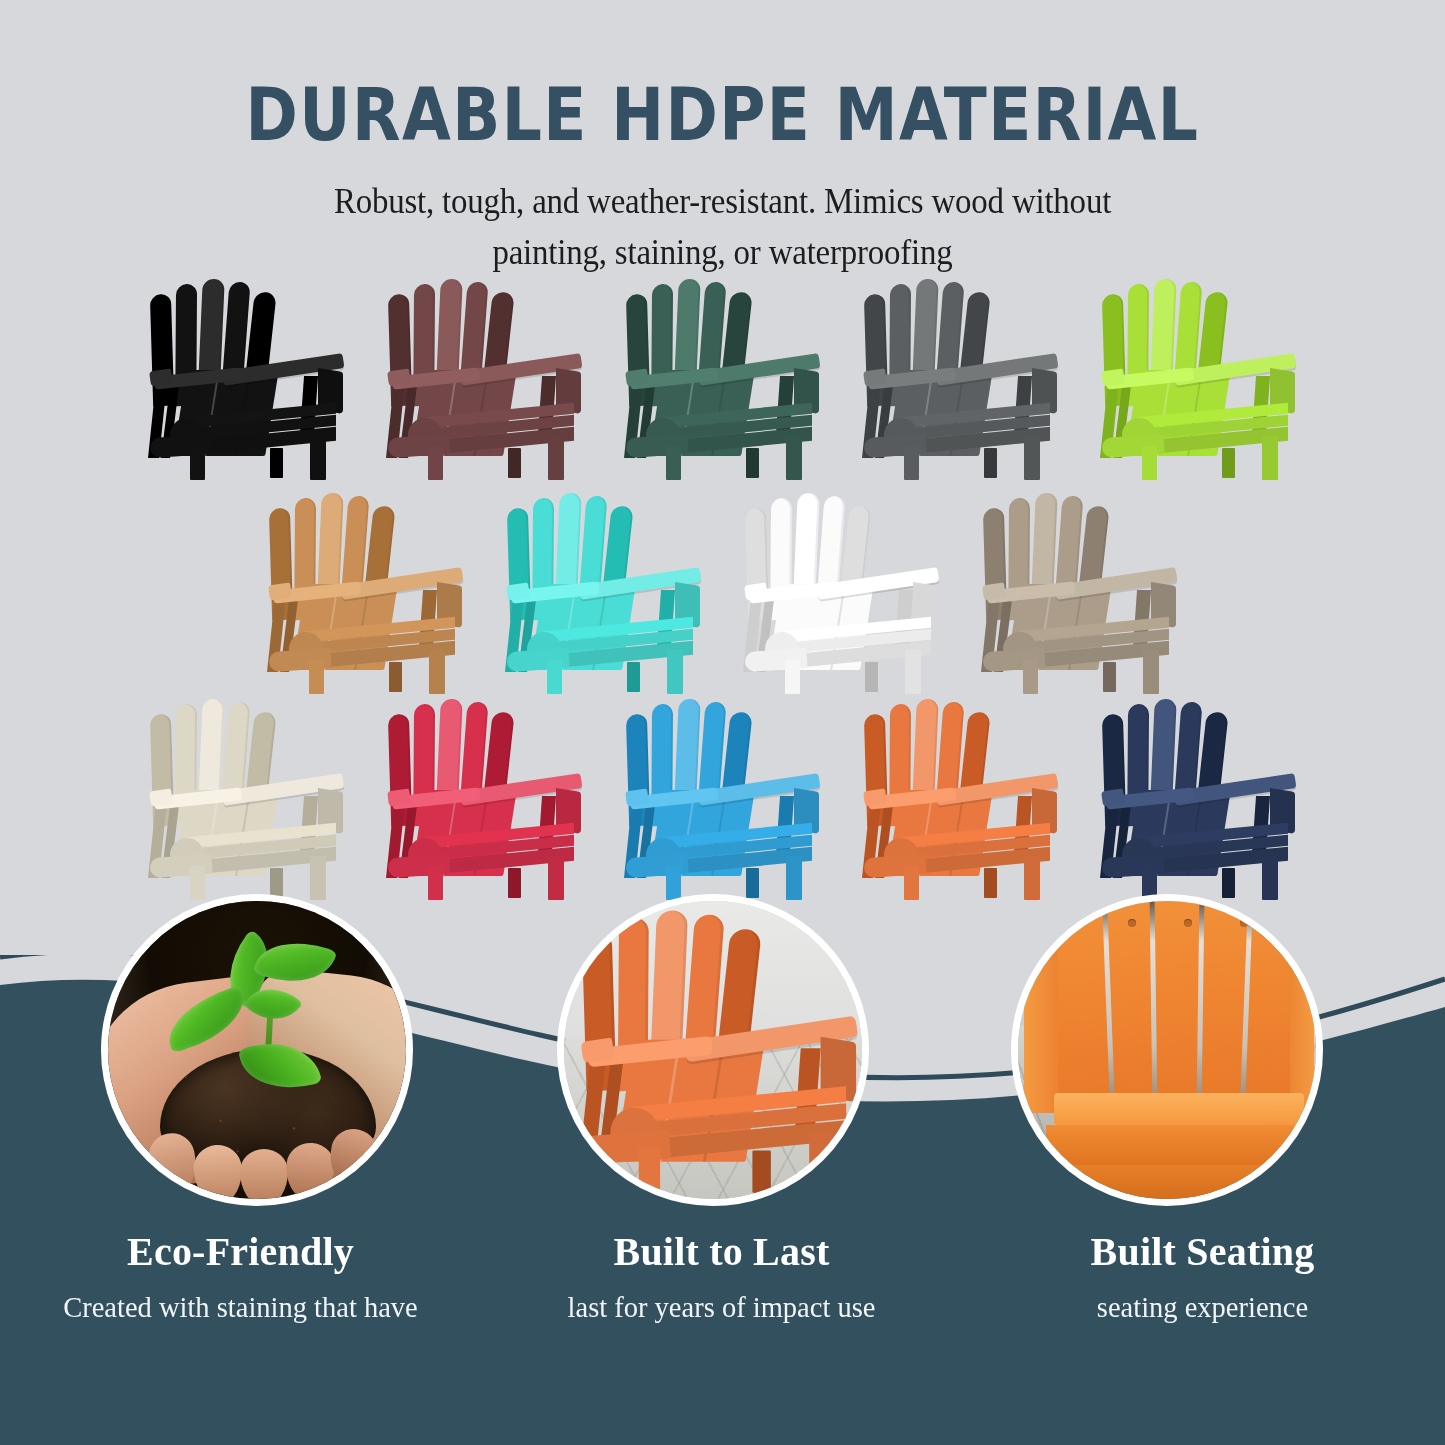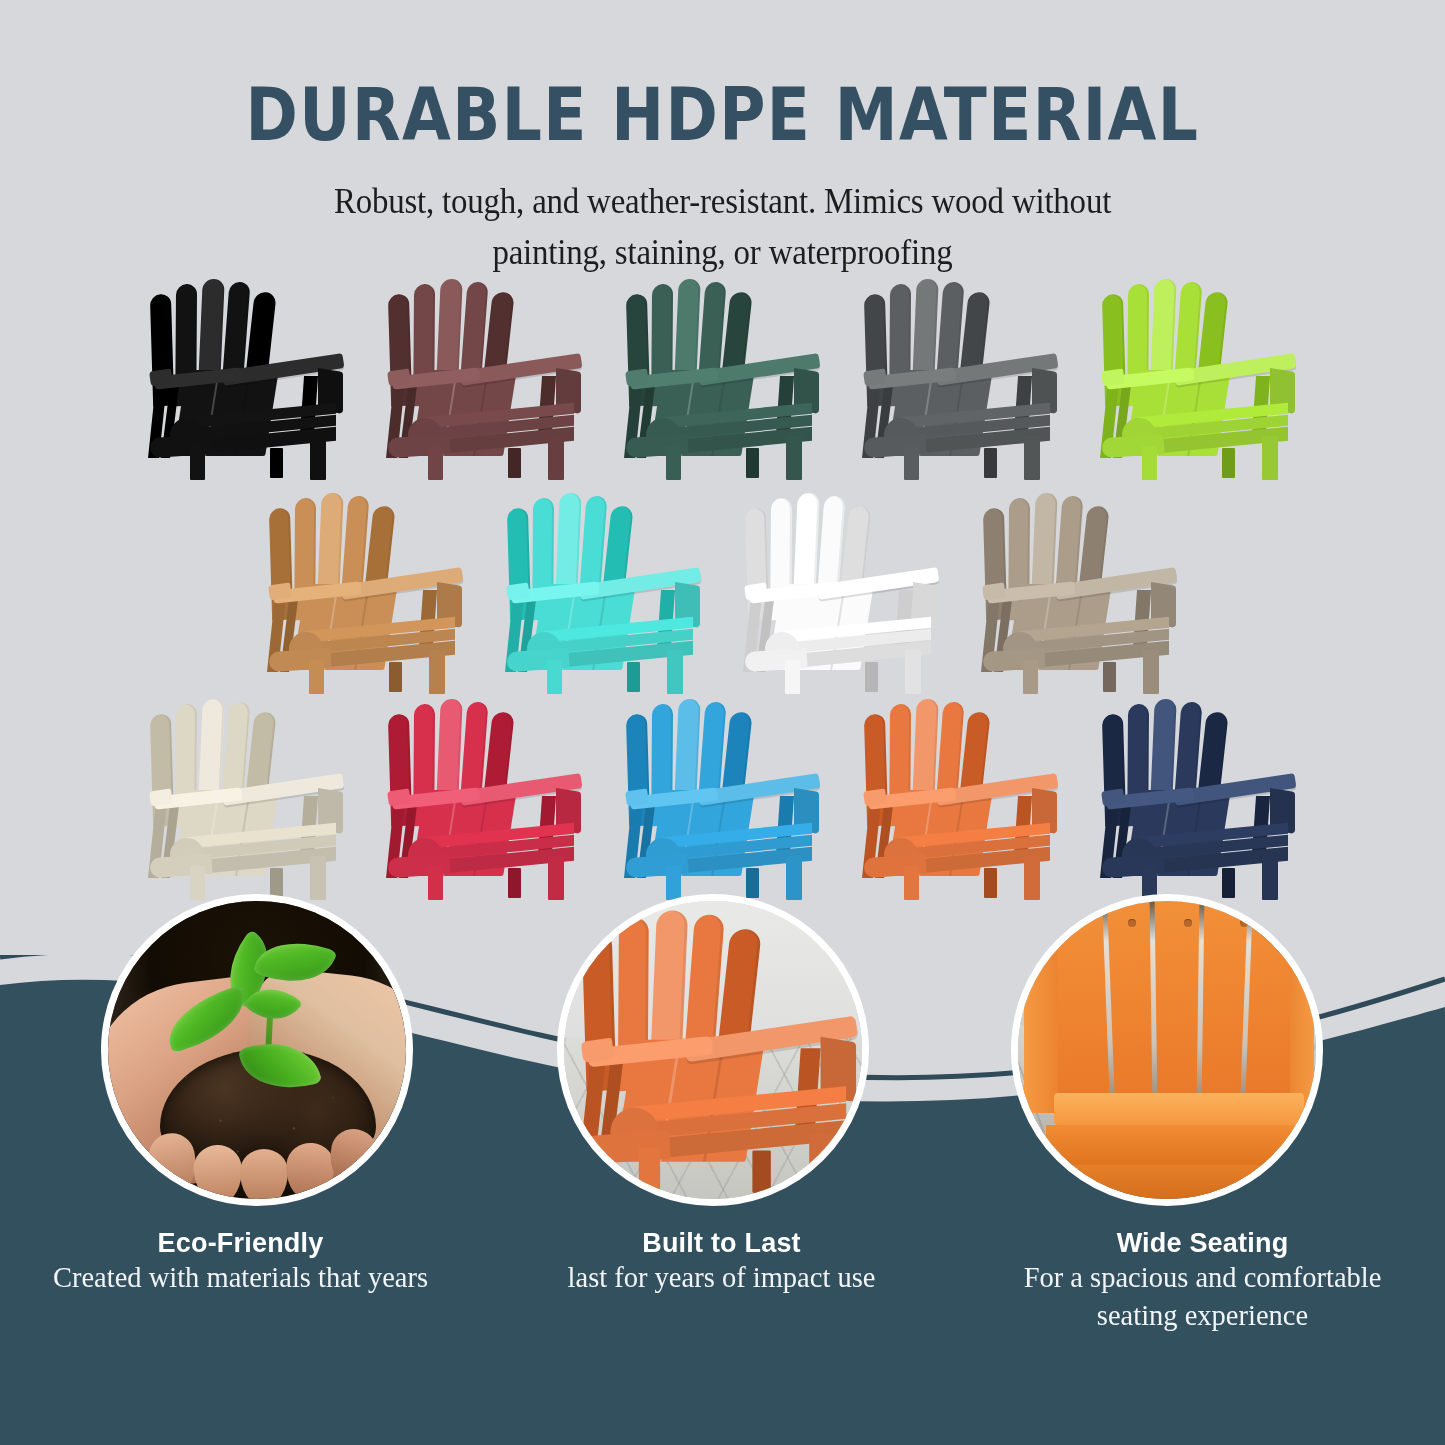--- a/index.html
+++ b/index.html
@@ -478,25 +478,26 @@
     left: 0;
     width: 1445px;
     display: flex;
   }
   .feature {
     width: 481px;
     text-align: center;
     padding: 0 14px;
   }
   .feature-title {
-    font-family: Liberation Sans, sans-serif;
+    font-family: Liberation Serif, serif;
     font-weight: 700;
-    font-size: 27px;
+    font-size: 40px;
     color: #ffffff;
     letter-spacing: 0.2px;
+    margin-bottom: 14px;
   }
   .feature-desc {
     font-family: "Liberation Serif", "DejaVu Serif", serif;
     font-size: 28.5px;
     line-height: 1.32;
     color: #f2f5f7;
   }
 </style>
 </head>
 <body style="background: rgb(214, 216, 220);">
@@ -1015,33 +1016,32 @@
         </div>
       </div>
     </div>
   </div>
 
   <div class="features">
 
     <div class="feature">
       <div class="feature-title">Eco-Friendly</div>
       <div class="feature-desc">
-        <div>Created with materials that years</div>
+        <div>Created with staining that have</div>
       </div>
     </div>
 
     <div class="feature">
       <div class="feature-title">Built to Last</div>
       <div class="feature-desc">
         <div>last for years of impact use</div>
       </div>
     </div>
 
     <div class="feature">
-      <div class="feature-title">Wide Seating</div>
+      <div class="feature-title">Built Seating</div>
       <div class="feature-desc">
-        <div>For a spacious and comfortable</div>
         <div>seating experience</div>
       </div>
     </div>
   </div>
 
 </div>
 
 </body></html>

